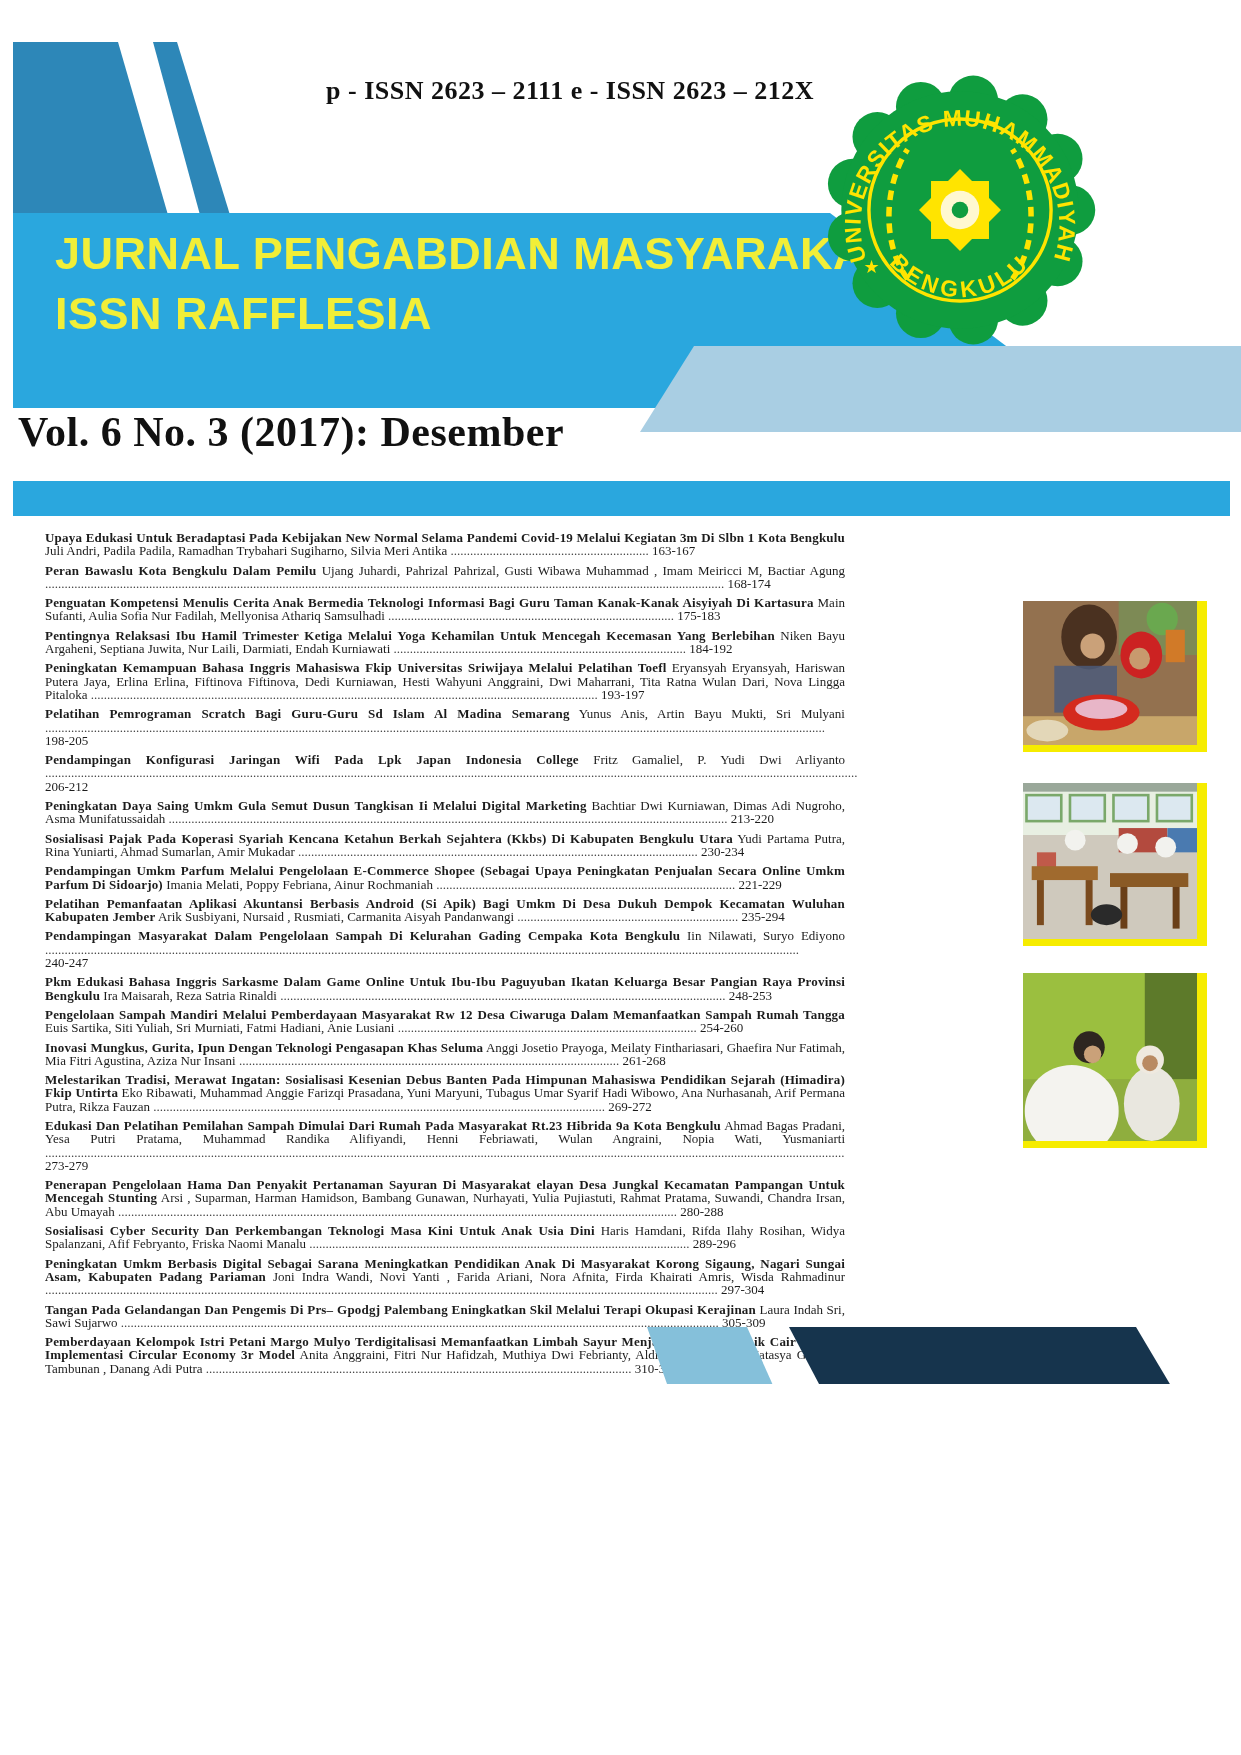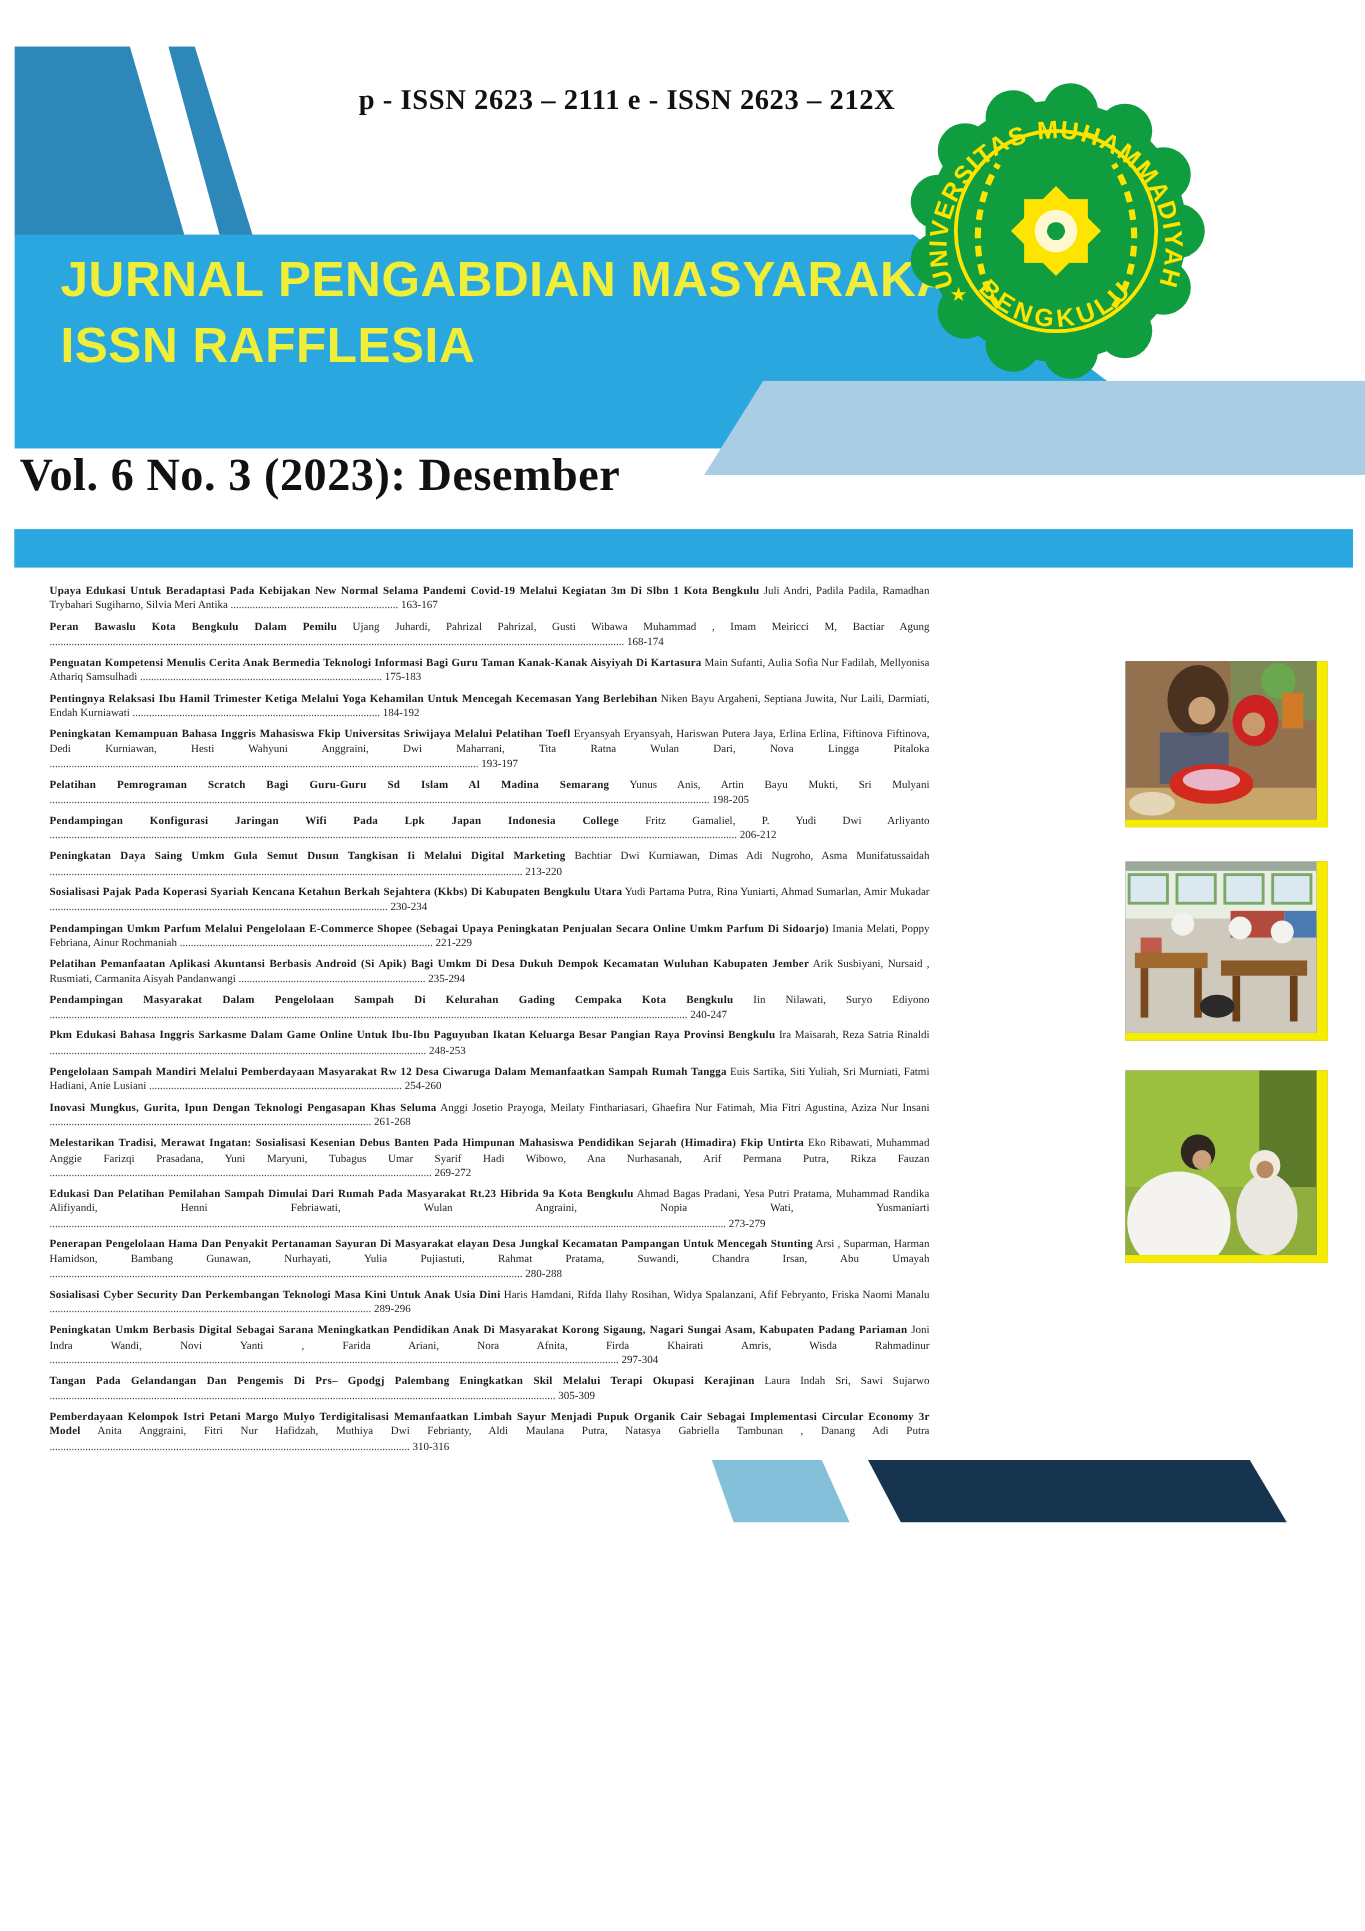--- a/index.html
+++ b/index.html
@@ -20,21 +20,21 @@
   .banner .t1{padding-top:16px;}
   .banner .t2{padding-top:10px;}
   .strip-light{position:absolute;left:640px;top:346px;width:601px;height:86px;background:var(--light-blue);
           clip-path:polygon(54px 0,601px 0,601px 86px,0 86px);}
   .vol{position:absolute;left:18px;top:408px;font-size:42px;font-weight:bold;letter-spacing:.5px;}
   .cyan-band{position:absolute;left:13px;top:481px;width:1217px;height:35px;background:var(--banner-cyan);}
   .univ-logo{position:absolute;left:822px;top:72px;width:276px;height:276px;}
 
   
   .toc{position:absolute;left:45px;top:531px;width:800px;}
-  .entry{margin:0 0 6px 0;font-size:10px;line-height:13.3px;text-align:justify;color:#1c1c1c;}
+  .entry{margin:0 0 6px 0;font-size:13px;line-height:13.3px;text-align:justify;color:#1c1c1c;}
   .entry b{letter-spacing:.2px;}
   .leader{color:#444;}
   .pages{white-space:nowrap;}
 
   
   .photo{position:absolute;left:1023px;width:174px;border-right:10px solid var(--photo-border-yellow);
          border-bottom:7px solid var(--photo-border-yellow);overflow:hidden;background:#999;}
   .photo svg{display:block;width:100%;height:100%;}
   .p1{top:601px;height:144px;}
   .p2{top:783px;height:156px;}
@@ -107,21 +107,21 @@
     <path d="M 138 150 C 156 126 156 84 138 56" stroke="#ffe400" stroke-width="4" fill="none" stroke-dasharray="7 5"></path>
     <g>
       <rect x="79" y="79" width="42" height="42" fill="#ffe400"></rect>
       <rect x="79" y="79" width="42" height="42" fill="#ffe400" transform="rotate(45 100 100)"></rect>
       <circle cx="100" cy="100" r="14" fill="#fff8d0"></circle>
       <circle cx="100" cy="100" r="6" fill="#0f9d3f"></circle>
     </g>
     <text x="30" y="146" font-size="13" fill="#ffe400">★</text>
   </svg>
 
-  <div class="vol">Vol. 6 No. 3 (2023): Desember</div>
+  <div class="vol">Vol. 6 No. 3 (2017): Desember</div>
   <div class="cyan-band"></div>
 
   <div class="toc" id="toc">
       <p class="entry"><b>Upaya Edukasi Untuk Beradaptasi Pada Kebijakan New Normal Selama Pandemi Covid-19 Melalui Kegiatan 3m Di Slbn 1 Kota Bengkulu</b><span> Juli Andri, Padila Padila, Ramadhan Trybahari Sugiharno, Silvia Meri Antika </span><span class="leader">.............................................................</span><span class="pages"> 163-167</span></p>
       <p class="entry"><b>Peran Bawaslu Kota Bengkulu Dalam Pemilu</b><span> Ujang Juhardi, Pahrizal Pahrizal, Gusti Wibawa Muhammad , Imam Meiricci M, Bactiar Agung </span><span class="leader">.................................................................................................................................................................................................................</span><span class="pages"> 168-174</span></p>
       <p class="entry"><b>Penguatan Kompetensi Menulis Cerita Anak Bermedia Teknologi Informasi Bagi Guru Taman Kanak-Kanak Aisyiyah Di Kartasura</b><span> Main Sufanti, Aulia Sofia Nur Fadilah, Mellyonisa Athariq Samsulhadi </span><span class="leader">........................................................................................</span><span class="pages"> 175-183</span></p>
       <p class="entry"><b>Pentingnya Relaksasi Ibu Hamil Trimester Ketiga Melalui Yoga Kehamilan Untuk Mencegah Kecemasan Yang Berlebihan</b><span> Niken Bayu Argaheni, Septiana Juwita, Nur Laili, Darmiati, Endah Kurniawati </span><span class="leader">..........................................................................................</span><span class="pages"> 184-192</span></p>
       <p class="entry"><b>Peningkatan Kemampuan Bahasa Inggris Mahasiswa Fkip Universitas Sriwijaya Melalui Pelatihan Toefl</b><span> Eryansyah Eryansyah, Hariswan Putera Jaya, Erlina Erlina, Fiftinova Fiftinova, Dedi Kurniawan, Hesti Wahyuni Anggraini, Dwi Maharrani, Tita Ratna Wulan Dari, Nova Lingga Pitaloka </span><span class="leader">............................................................................................................................................................</span><span class="pages"> 193-197</span></p>
       <p class="entry"><b>Pelatihan Pemrograman Scratch Bagi Guru-Guru Sd Islam Al Madina Semarang</b><span> Yunus Anis, Artin Bayu Mukti, Sri Mulyani </span><span class="leader">................................................................................................................................................................................................................................................</span><span class="pages"> 198-205</span></p>
       <p class="entry"><b>Pendampingan Konfigurasi Jaringan Wifi Pada Lpk Japan Indonesia College</b><span> Fritz Gamaliel, P. Yudi Dwi Arliyanto </span><span class="leader">..........................................................................................................................................................................................................................................................</span><span class="pages"> 206-212</span></p>

